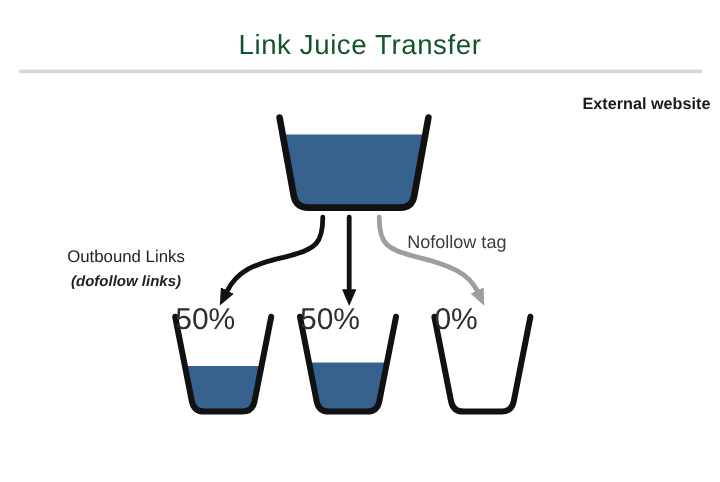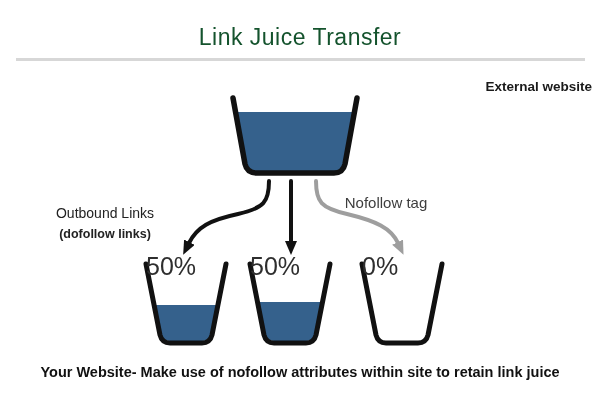--- a/index.html
+++ b/index.html
@@ -35,24 +35,25 @@
     text-align:center;
     font-size:14px;
     color:#222222;
   }
   #outbound-sub{
     top:227px;left:25px;width:160px;
     text-align:center;
     font-size:12.5px;
     font-weight:bold;
     color:#222222;
+    font-style:italic;
   }
   #nofollow-label{
-    top:194px;left:331px;width:110px;
-    text-align:center;
+    top:194px;left:312px;width:110px;
+    text-align:right;
     font-size:15px;
     color:#3d3d3d;
   }
   .pct{
     top:252px;width:80px;
     text-align:left;
     font-size:25px;
     color:#2e2e2e;
   }
   #pct-0{left:146px;}
@@ -110,15 +111,14 @@
   </svg>
 
   <div id="outbound-title" class="abs">Outbound Links</div>
   <div id="outbound-sub" class="abs">(dofollow links)</div>
   <div id="nofollow-label" class="abs">Nofollow tag</div>
 
   <div id="pct-0" class="abs pct">50%</div>
   <div id="pct-1" class="abs pct">50%</div>
   <div id="pct-2" class="abs pct">0%</div>
 
-  <div id="footer" class="abs">Your Website- Make use of nofollow attributes within site to retain link juice</div>
 
 </div>
 
 </body></html>

